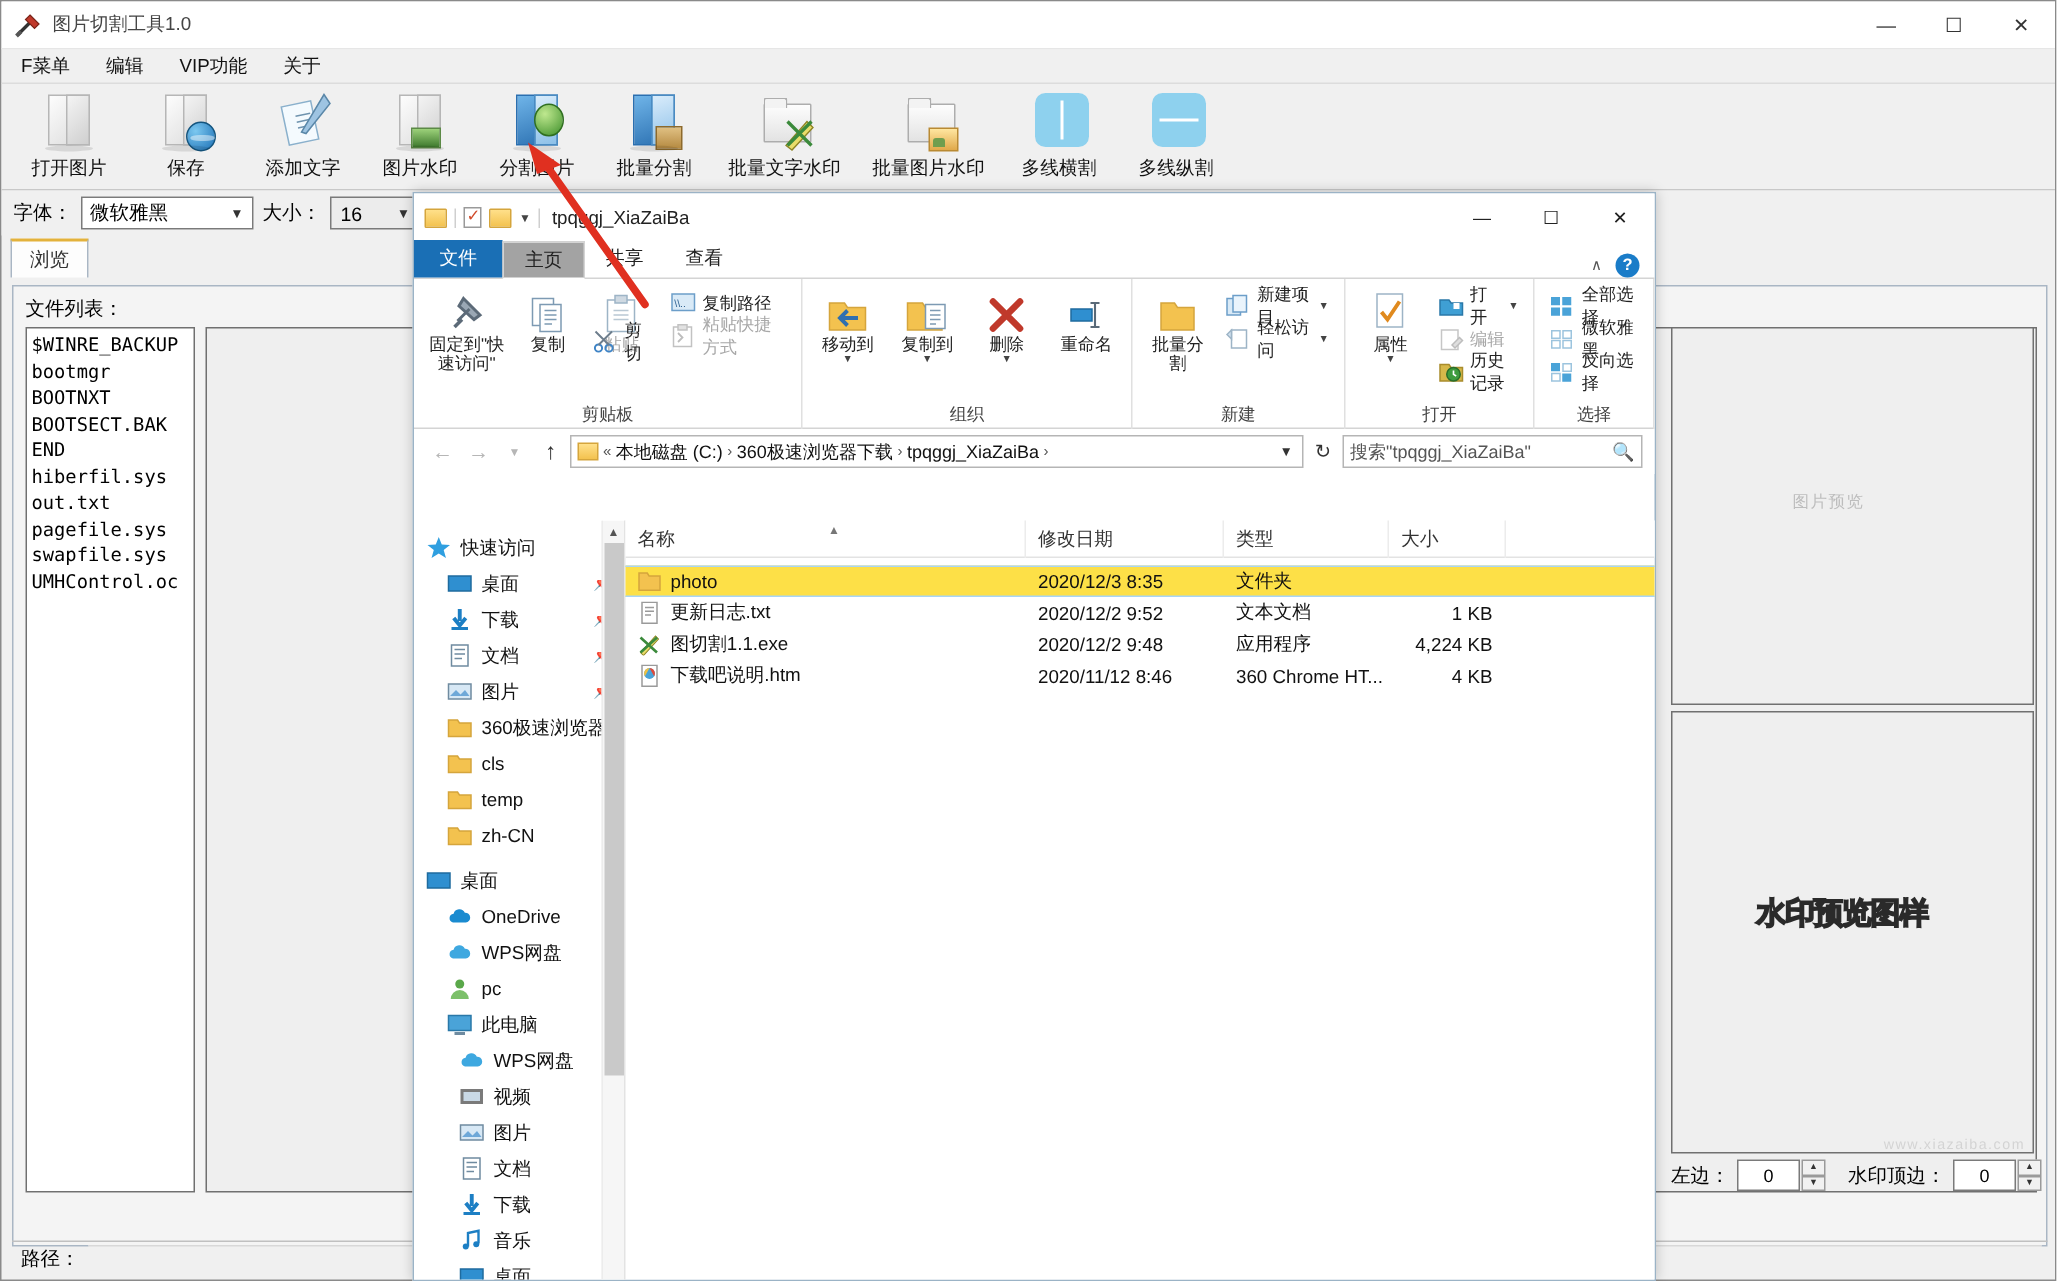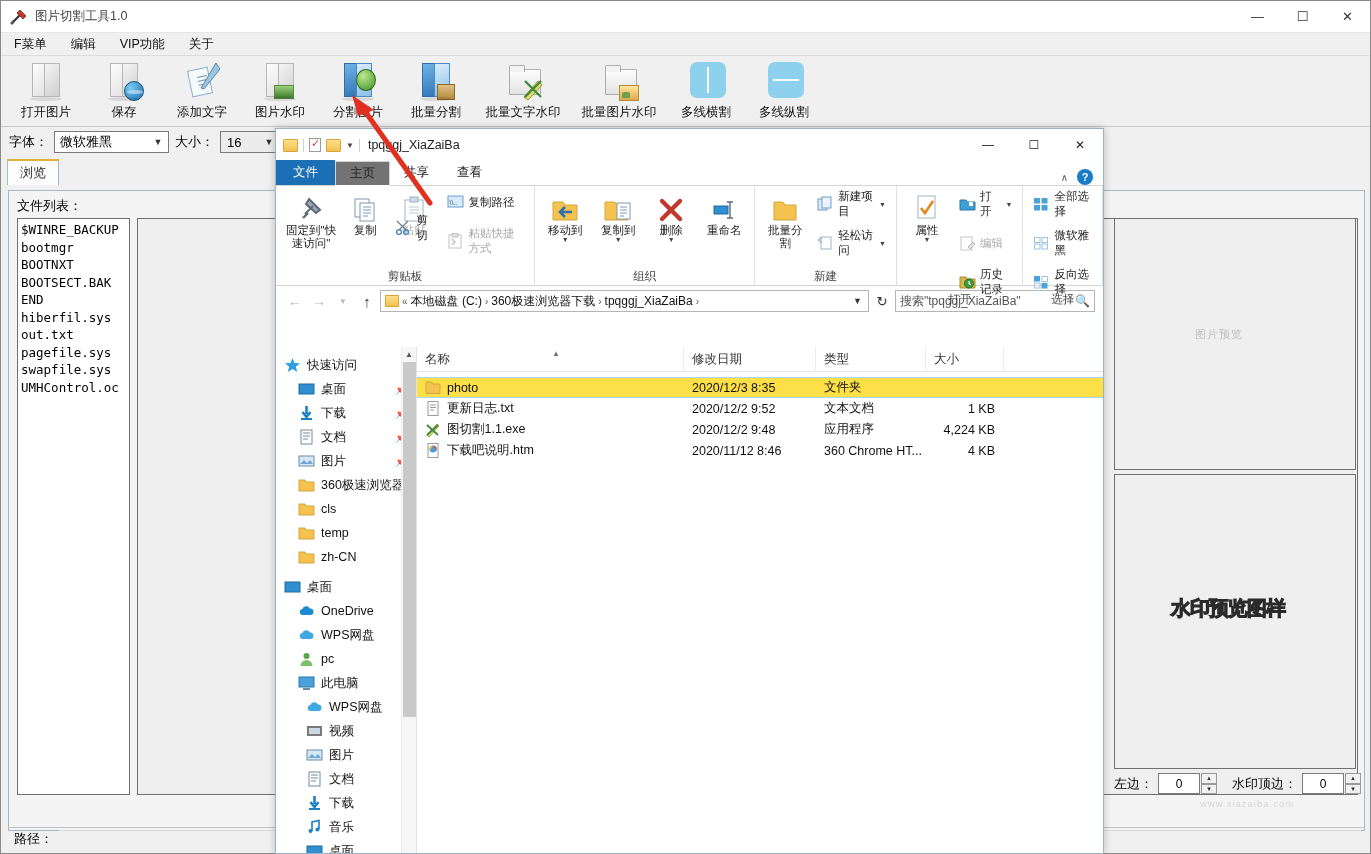--- a/index.html
+++ b/index.html
@@ -77,54 +77,54 @@
   .spin .btns{display:flex;flex-direction:column;width:16px;height:21px;margin-left:1px;}
   .spin .btns span{flex:1;border:1px solid #9a9a9a;background:#f1f1f1;display:flex;align-items:center;justify-content:center;font-size:6px;line-height:1;color:#333;}
 
   #statusbar{position:absolute;left:7px;bottom:4px;width:1357px;height:22px;border-top:1px solid #c0c0c0;display:flex;align-items:center;}
   #statusbar .lbl{font-size:13px;padding-left:6px;}
   #status-field{flex:1;height:18px;margin-left:6px;margin-right:4px;border-top:1px solid #d8d8d8;background:#f0f0f0;}
 
   
   #xzb{position:absolute;right:14px;bottom:10px;width:150px;height:62px;opacity:.5;}
   #xzb .t{font-size:38px;font-weight:bold;color:transparent;-webkit-text-stroke:1.3px #b9b9b9;letter-spacing:2px;line-height:42px;}
-  #xzb .u{font-size:9.5px;color:#b9b9b9;letter-spacing:1px;text-align:left;margin-top:40px;}
+  #xzb .u{font-size:9.5px;color:#b9b9b9;letter-spacing:1px;text-align:right;}
 
   
   #explorer{position:absolute;left:275px;top:128px;width:829px;height:726px;background:#fff;border:1px solid #9bb3c6;box-shadow:0 0 8px rgba(0,0,0,.22);}
   #ex-title{height:32px;display:flex;align-items:center;background:#fff;}
   #ex-qat{display:flex;align-items:center;gap:5px;padding-left:7px;}
   .qat-ic{width:15px;height:13px;position:relative;}
   .qat-folder{background:linear-gradient(#ffe08a,#f3c24f);border:1px solid #d5a53c;border-radius:1px;}
   .qat-sep{width:1px;height:13px;background:#cfcfcf;}
   .qat-doc{width:12px;height:14px;background:#fff;border:1px solid #9a9a9a;position:relative;}
   .qat-doc:after{content:"✓";position:absolute;left:1px;top:-2px;font-size:11px;color:#d04a2a;}
   .qat-caret{font-size:8px;color:#444;}
   #ex-title-text{margin-left:8px;font-size:12.5px;color:#222;}
   #ex-winbtns{margin-left:auto;display:flex;}
   #ex-winbtns .b{width:46px;height:31px;display:flex;align-items:center;justify-content:center;font-size:12px;color:#222;}
 
   #ex-tabs{height:25px;display:flex;align-items:flex-end;border-bottom:1px solid #d4d4d4;background:#fff;}
   .extab{height:25px;padding:0 14px;display:flex;align-items:center;font-size:12.5px;color:#222;}
   .extab.file{background:#1a6fb5;color:#fff;padding:0 17px;}
-  .extab.active{border:1px solid #d4d4d4;border-bottom:1px solid #fff;background:#737373;position:relative;top:1px;}
+  .extab.active{border:1px solid #d4d4d4;border-bottom:1px solid #fff;background:#a3a3a3;position:relative;top:1px;}
   #ex-tabright{margin-left:auto;display:flex;align-items:center;gap:9px;padding-right:10px;}
   #ex-caretup{font-size:10px;color:#555;}
   #ex-help{width:16px;height:16px;border-radius:50%;background:#1a7cc8;color:#fff;font-size:11px;
     display:flex;align-items:center;justify-content:center;font-weight:bold;}
 
   #ribbon{height:100px;border-bottom:1px solid #d4d4d4;background:#fff;display:flex;position:relative;}
   .rgroup{position:relative;height:100px;display:flex;flex-direction:column;border-right:1px solid #e0e0e0;}
   .rgroup .gbody{flex:1;display:flex;align-items:flex-start;padding:4px 7px 0 7px;gap:3px;}
   .rgroup .gname{height:17px;text-align:center;font-size:11.5px;color:#444;}
   .bigbtn{width:auto;min-width:46px;padding:0 4px;display:flex;flex-direction:column;align-items:center;}
   .bigbtn .bi{height:34px;display:flex;align-items:flex-end;justify-content:center;}
   .bigbtn .bl{font-size:11.5px;color:#222;text-align:center;line-height:13px;}
   .bigbtn .bl.dim{color:#a8a8a8;}
-  .smallcol{display:flex;flex-direction:column;gap:19px;padding-top:2px;}
+  .smallcol{display:flex;flex-direction:column;gap:2px;padding-top:2px;}
   .smallbtn{display:flex;align-items:center;gap:4px;font-size:11.5px;color:#222;height:20px;padding:0 3px;}
   .smallbtn.dim{color:#a8a8a8;}
   .smallbtn .si{width:17px;height:16px;position:relative;flex:none;}
   .caret{font-size:7px;color:#444;margin-left:2px;}
   .mini-caret{font-size:7px;color:#444;text-align:center;line-height:6px;}
 
   #addrbar{height:30px;display:flex;align-items:center;gap:2px;padding:0 8px;background:#fff;}
   .navbtn{width:22px;height:22px;display:flex;align-items:center;justify-content:center;font-size:14px;color:#b6b6b6;}
   .navbtn.on{color:#1a6fb5;}
   #addrfield{flex:1;height:22px;border:1px solid #b5b5b5;background:#fff;display:flex;align-items:center;padding:0 2px 0 4px;font-size:12px;gap:3px;}

